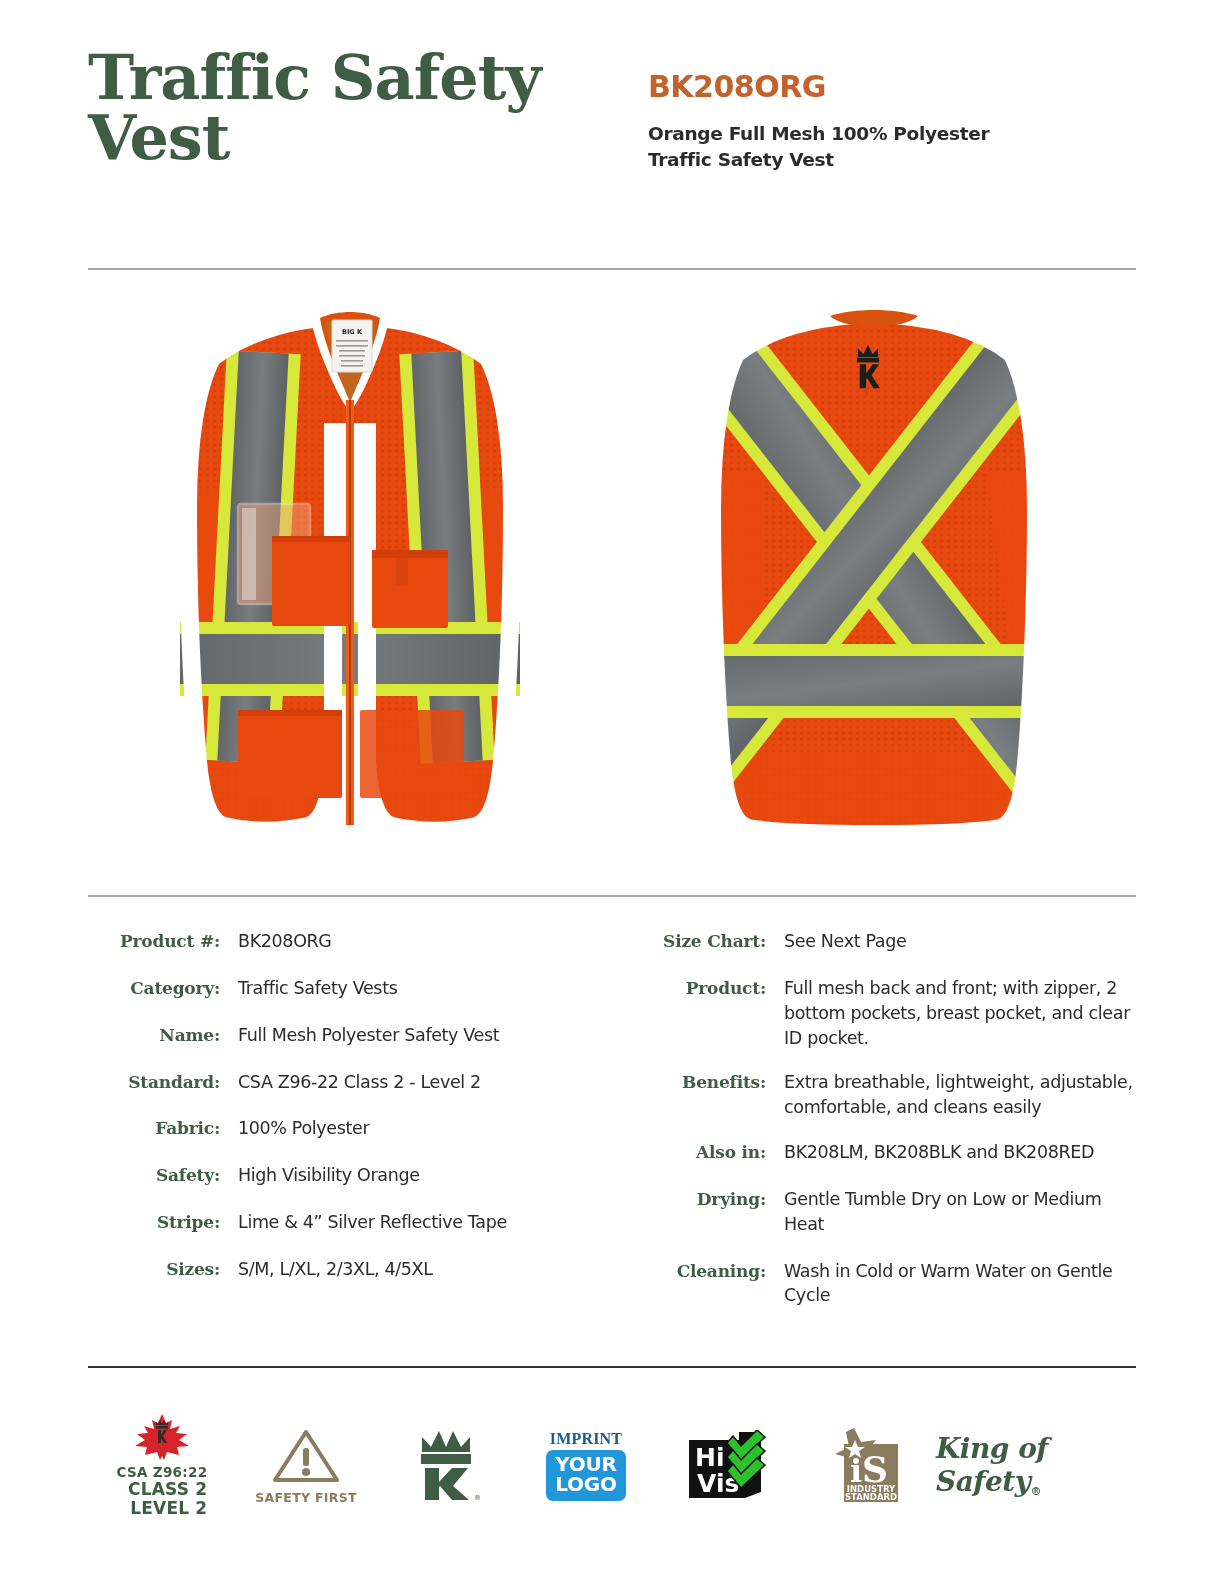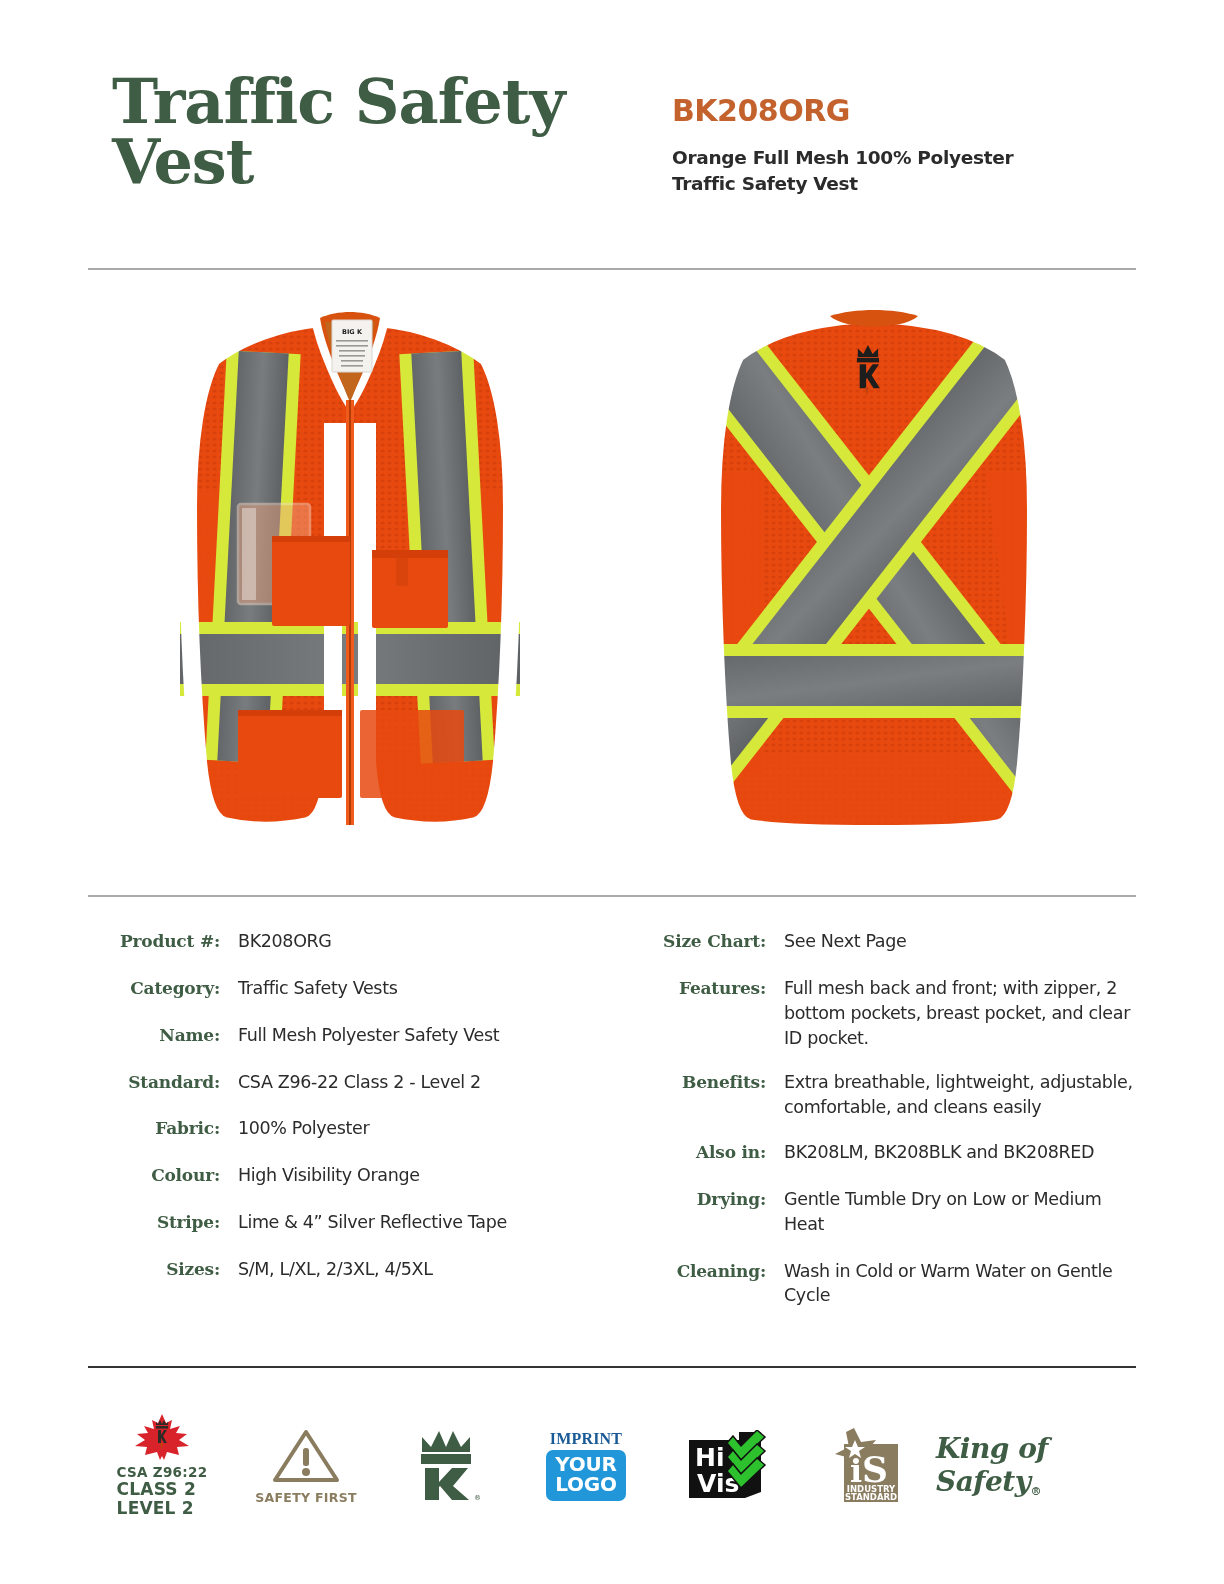--- a/index.html
+++ b/index.html
@@ -18,23 +18,22 @@
     width: 1224px;
     height: 1584px;
     padding: 0 88px;
     position: relative;
   }
 
   
   .header {
     display: flex;
     align-items: flex-start;
-    padding-top: 72px;
+    padding-top: 48px;
     height: 190px;
-    margin-left: 24px;
   }
   .header-left { width: 560px; flex: none; }
   .page-title {
     font-family: "DejaVu Serif", "Liberation Serif", serif;
     font-weight: bold;
     font-size: 62px;
     line-height: 0.97;
     color: #3f5c44;
     letter-spacing: -1px;
   }
@@ -138,21 +137,21 @@
   .slot-csa       { width: 148px; }
   .slot-safety    { width: 140px; }
   .slot-k         { width: 140px; }
   .slot-imprint   { width: 140px; }
   .slot-hivis     { width: 140px; text-decoration: underline; }
   .slot-is        { width: 140px; }
   .slot-king      { flex: 1; display: flex; justify-content: center; align-items: center; }
 
   .csa-text {
     margin-top: 3px;
-    text-align: left;
+    text-align: right;
     font-family: "DejaVu Sans", sans-serif;
     color: #3f5c44;
     font-weight: bold;
     line-height: 1.12;
   }
   .csa-line1 { font-size: 13.5px; letter-spacing: 0.3px; }
   .csa-line2, .csa-line3 { font-size: 17px; letter-spacing: 0.2px; }
 
   .safety-caption {
     margin-top: 4px;
@@ -402,40 +401,40 @@
       </div>
       <div class="spec-row">
         <div class="spec-label">Standard:</div>
         <div class="spec-value">CSA Z96-22  Class 2 - Level 2</div>
       </div>
       <div class="spec-row">
         <div class="spec-label">Fabric:</div>
         <div class="spec-value">100% Polyester</div>
       </div>
       <div class="spec-row">
-        <div class="spec-label">Colour:</div>
+        <div class="spec-label">Safety:</div>
         <div class="spec-value">High Visibility Orange</div>
       </div>
       <div class="spec-row">
         <div class="spec-label">Stripe:</div>
         <div class="spec-value">Lime &amp; 4” Silver Reflective Tape</div>
       </div>
       <div class="spec-row">
         <div class="spec-label">Sizes:</div>
         <div class="spec-value">S/M, L/XL, 2/3XL, 4/5XL</div>
       </div>
     </div>
 
     <div class="spec-col right">
       <div class="spec-row">
         <div class="spec-label">Size Chart:</div>
         <div class="spec-value">See Next Page</div>
       </div>
       <div class="spec-row multiline">
-        <div class="spec-label">Features:</div>
+        <div class="spec-label">Product:</div>
         <div class="spec-value">Full mesh back and front; with zipper, 2 bottom pockets, breast pocket, and clear ID pocket.</div>
       </div>
       <div class="spec-row multiline">
         <div class="spec-label">Benefits:</div>
         <div class="spec-value">Extra breathable, lightweight, adjustable, comfortable, and cleans easily</div>
       </div>
       <div class="spec-row">
         <div class="spec-label">Also in:</div>
         <div class="spec-value">BK208LM, BK208BLK and BK208RED</div>
       </div>

